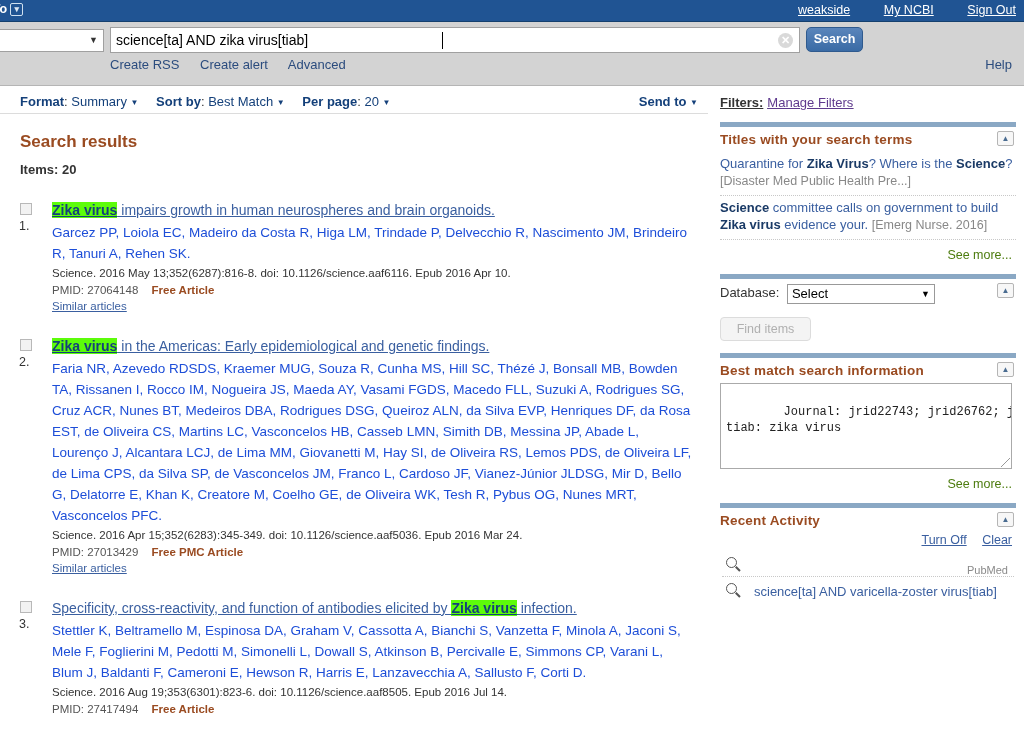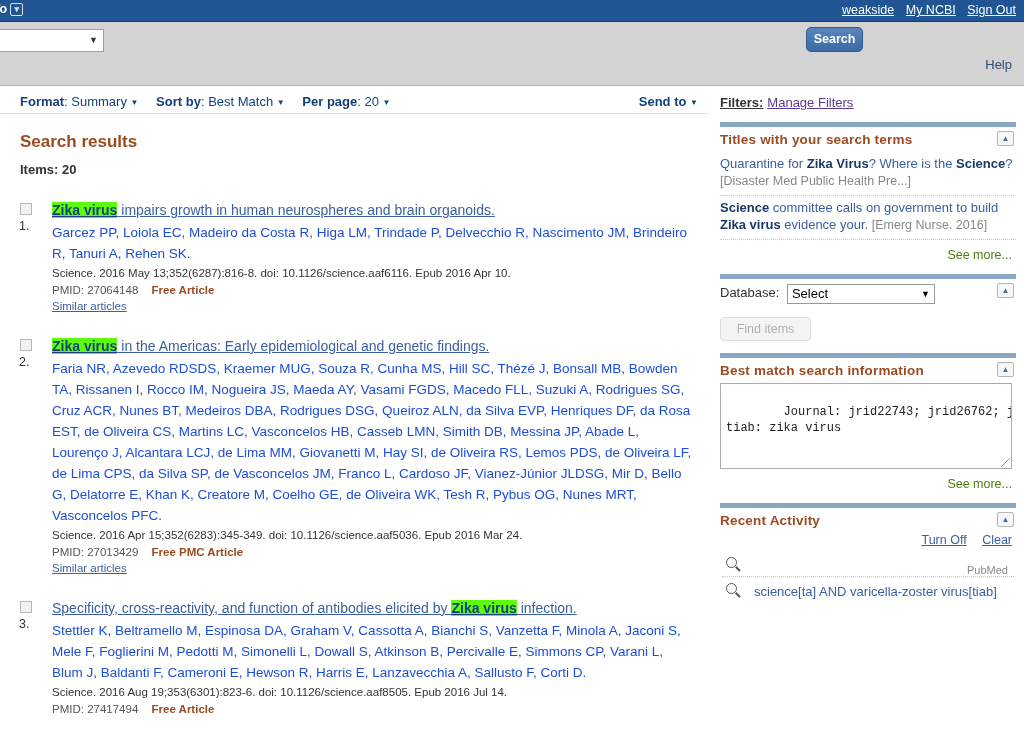--- a/index.html
+++ b/index.html
@@ -27,21 +27,21 @@
     border:1px solid #cfe0f0; border-radius:2px;
     line-height:11px; text-align:center; font-size:9px;
     vertical-align:middle; margin-left:3px; color:#dce8f5;
   }
   .topbar .toplinks {
     position:absolute; right:8px; top:2px;
     white-space:nowrap;
   }
   .topbar .toplinks a {
     color:#ffffff; font-size:12.5px; text-decoration:underline;
-    margin-left:8px; font-weight:normal;
+    margin-left:30px; font-weight:normal;
   }
 
   
   .searcharea {
     background:#d3d3d3;
     height:64px;
     position:relative;
     border-bottom:1px solid #b5b5b5;
   }
   .db-select {
@@ -234,23 +234,33 @@
     <a href="#">Sign Out</a>
   </div>
 </div>
 
 <div class="searcharea">
   <div class="db-select">
 
     <span class="caret">▼</span>
   </div>
 
+  <div class="searchbox">
+    <input type="text" value="science[ta] AND zika virus[tiab]" style="">
+    <div class="caret-blink"></div>
+    <div class="clear-icon">✕</div>
+  </div>
 
   <div class="search-btn">Search</div>
 
+  <div class="subnav">
+    <a href="#">Create RSS</a>
+    <a href="#">Create alert</a>
+    <a href="#">Advanced</a>
+  </div>
   <a href="#" class="helplink">Help</a>
 </div>
 
 <div class="page">
 
   <div class="maincol">
 
     <div class="res-toolbar">
       <span class="opt"><b>Format</b>: <a href="#">Summary</a> <span class="dcaret">▼</span></span>
       <span class="opt"><b>Sort by</b>: <a href="#">Best Match</a> <span class="dcaret">▼</span></span>

